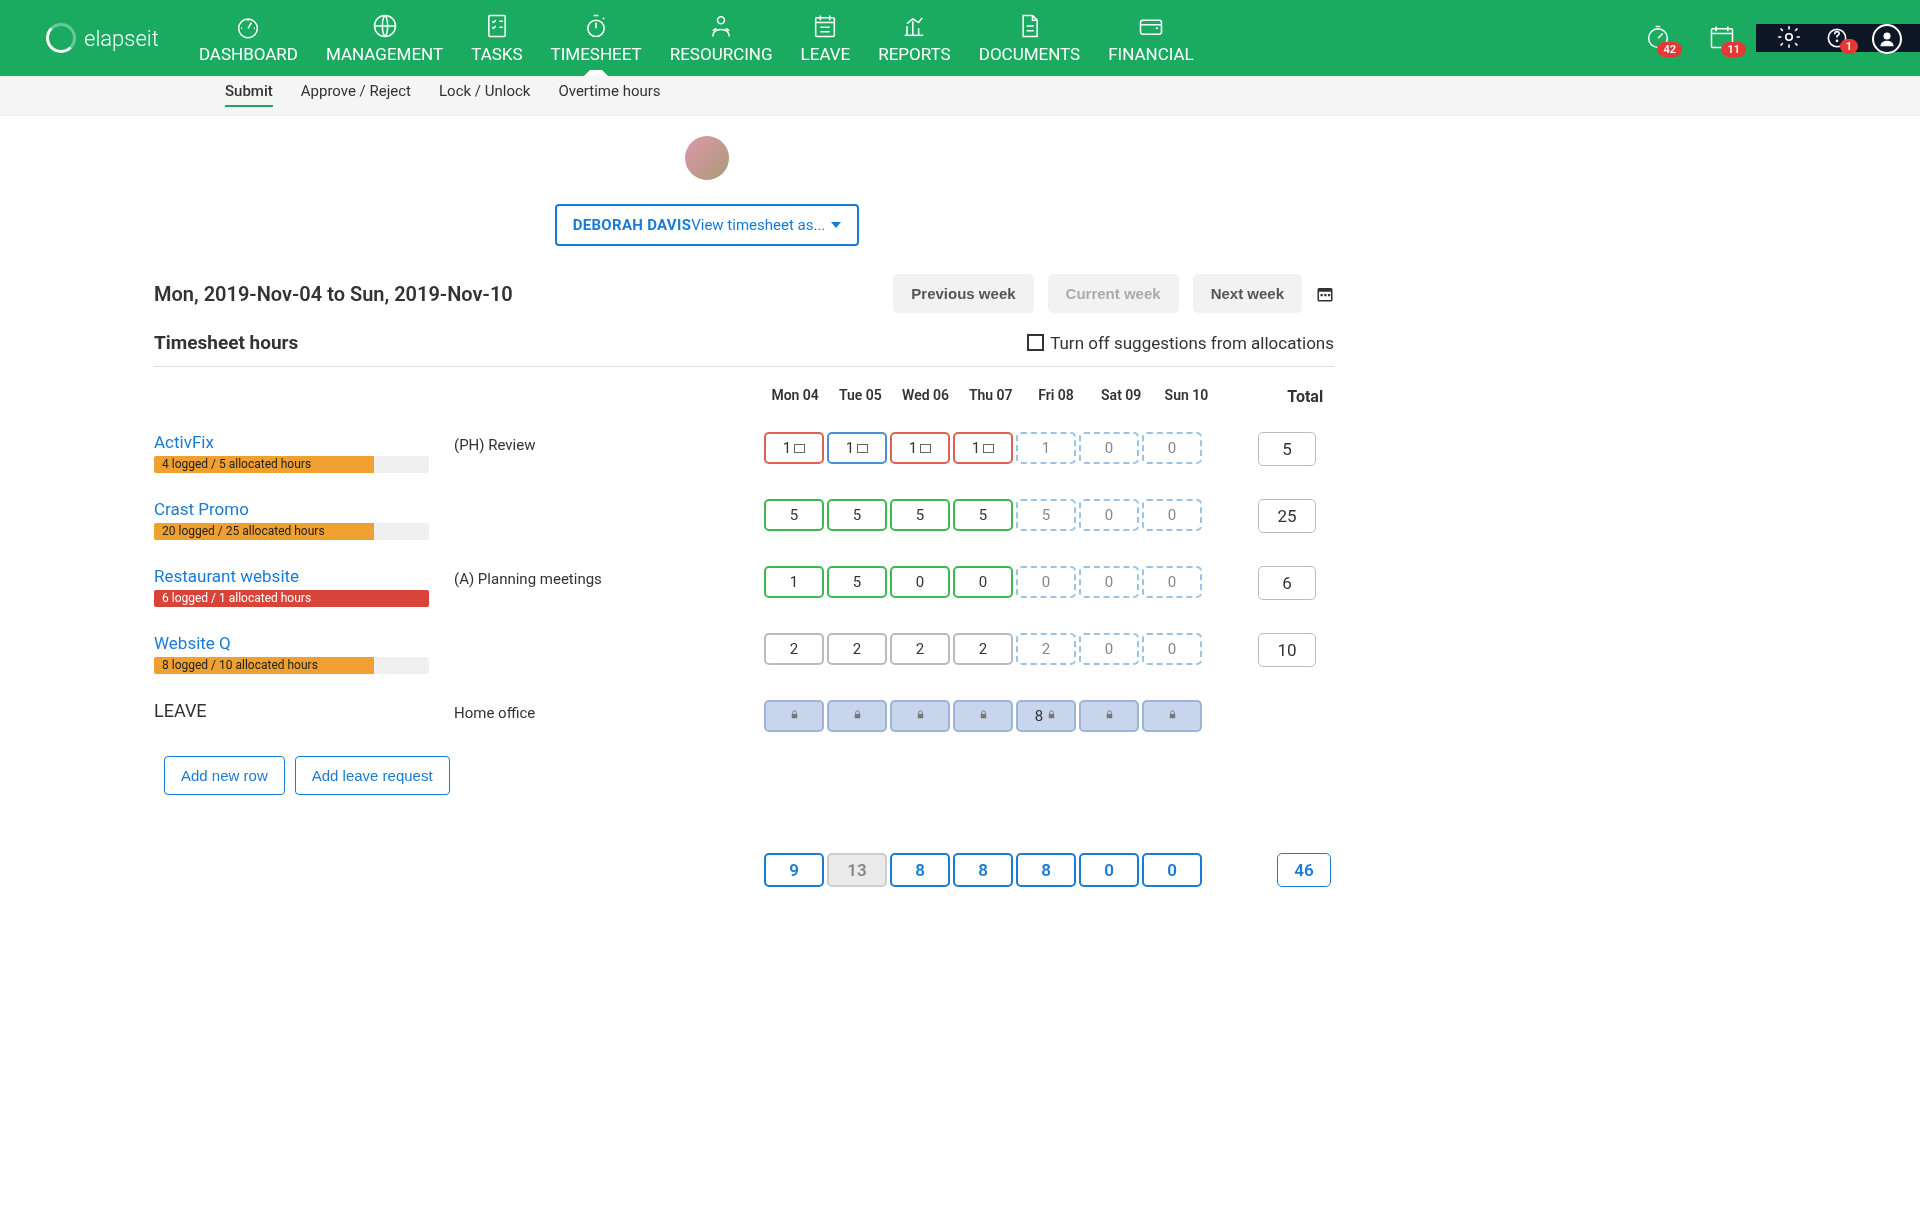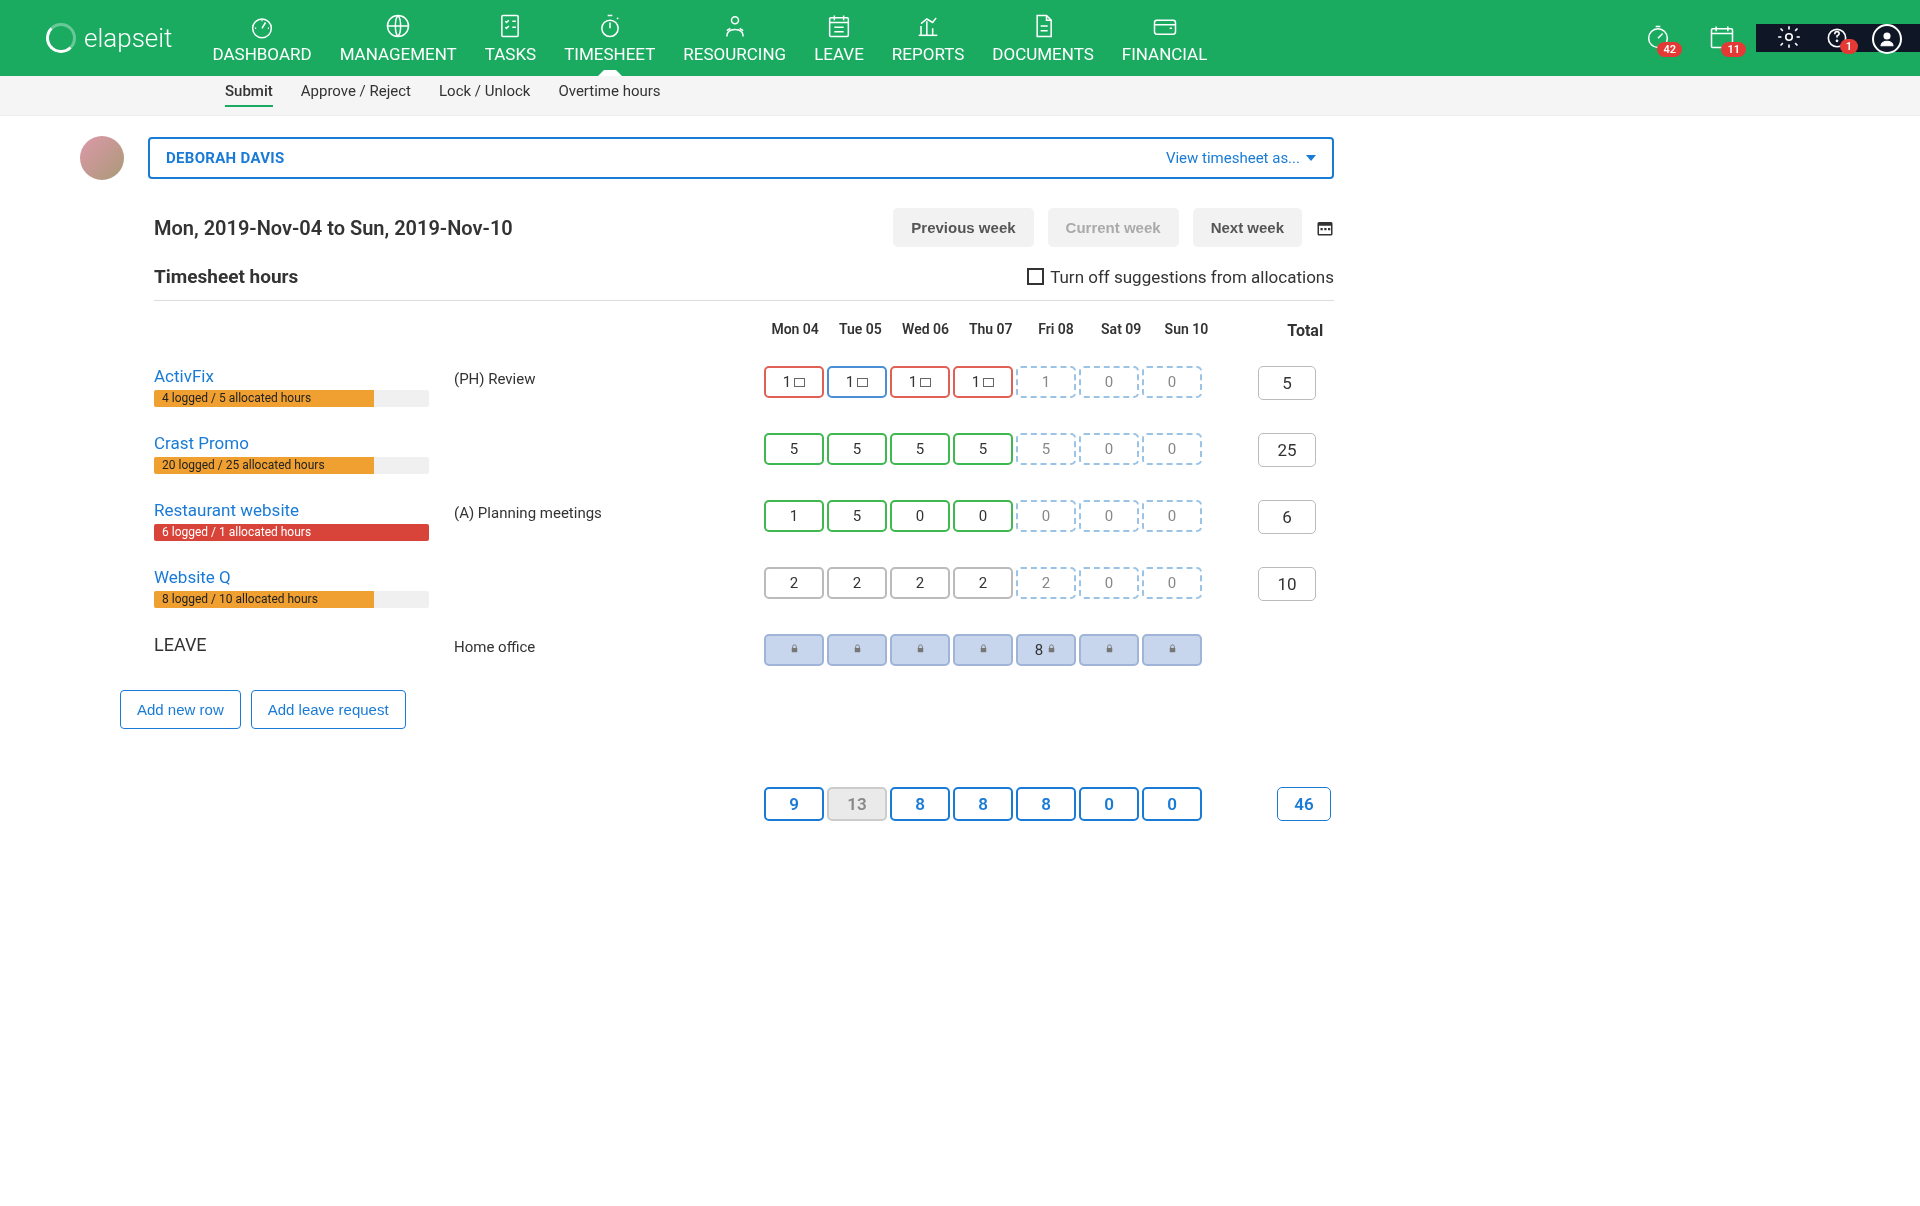--- a/index.html
+++ b/index.html
@@ -1,21 +1,21 @@
 <!DOCTYPE html>
 <html><head>
 <meta charset="utf-8">
 <style>
   * { box-sizing: border-box; margin: 0; padding: 0; }
   body { font-family: -apple-system, BlinkMacSystemFont, "Segoe UI", Roboto, sans-serif; background: #fff; color: #333; }
   
   
   .topnav { background: #1AAB61; display: flex; align-items: stretch; height: 76px; }
   .logo-wrap { display: flex; align-items: center; padding: 0 26px 0 46px; }
-  .logo { display: flex; align-items: center; color: #fff; font-size: 26px; font-weight: 300; justify-content: flex-end; }
+  .logo { display: flex; align-items: center; color: #fff; font-size: 22px; font-weight: 300; justify-content: flex-end; }
   .logo-icon { width: 30px; height: 30px; margin-right: 8px; border: 3px solid #fff; border-radius: 50%; border-top-color: rgba(255,255,255,.35); border-right-color: rgba(255,255,255,.35); position: relative; }
   .nav-items { display: flex; align-items: stretch; flex: 1; }
   .nav-item { display: flex; flex-direction: column; align-items: center; justify-content: center; padding: 0 14px; color: #fff; font-size: 17px; cursor: pointer; position: relative; }
   .nav-item .nav-icon { width: 28px; height: 28px; margin-bottom: 4px; display: flex; align-items: center; justify-content: center; }
   .nav-item .nav-icon svg { width: 28px; height: 28px; stroke: #fff; fill: none; stroke-width: 1.3; }
   .nav-item.active::after { content: ""; position: absolute; bottom: 0; left: 40%; right: 40%; height: 0; border-bottom: 6px solid #fff; border-left: 6px solid transparent; border-right: 6px solid transparent; }
   .nav-right { display: flex; align-items: center; }
   .nav-badge-area { display: flex; align-items: center; padding: 0 18px; gap: 34px; }
   .badge-icn { position: relative; width: 30px; height: 30px; cursor: pointer; color:#fff;}
   .badge-icn svg { width: 28px; height: 28px; stroke: #fff; fill: none; stroke-width: 1.3; }
@@ -27,21 +27,21 @@
   .avatar-circle { width: 30px; height: 30px; border: 2px solid #fff; border-radius: 50%; display:flex;align-items:center;justify-content:center; }
   .avatar-circle svg{ width:18px;height:18px; fill:#fff;}
   
   
   .subnav { background: #F5F5F5; display: flex; padding: 0 0 8px 225px; gap: 28px; height: 40px; align-items: stretch; border-bottom:1px solid #eee;}
   .subnav-item { display: flex; align-items: center; color: #333; font-size: 15px; cursor: pointer; border-bottom: 2px solid transparent; }
   .subnav-item.active { border-bottom-color: #1AAB61; font-weight:500;}
   
   
   .main { padding: 20px 46px 40px 80px; max-width: 1380px; }
-  .user-row { display: flex; align-items: center; gap: 24px; margin-bottom: 28px; }
+  .user-row { display: flex; align-items: center; gap: 24px; margin-bottom: 28px; flex-direction: column; }
   .user-photo { width: 44px; height: 44px; border-radius: 50%; background: linear-gradient(135deg,#d9a,#a97); flex-shrink:0;}
   .user-bar { flex: 1; border: 2px solid #1A7BD6; border-radius: 4px; padding: 10px 16px; display: flex; justify-content: space-between; align-items: center; }
   .user-name { color: #1A7BD6; font-weight: 700; font-size: 15px; letter-spacing: .3px; }
   .view-as { color: #1A7BD6; font-size: 15px; display:flex; align-items:center; gap:6px; cursor:pointer;}
   .view-as .caret { width:0;height:0;border-left:5px solid transparent;border-right:5px solid transparent;border-top:6px solid #1A7BD6;}
   
   .date-row { display: flex; justify-content: space-between; align-items: center; margin-left: 74px; margin-bottom: 18px; gap: 20px; }
   .date-range { font-size: 20px; font-weight: 600; color:#333;}
   .week-btns { display: flex; gap: 14px; align-items: center; }
   .week-btn { background: #F2F2F2; border: none; border-radius: 5px; padding: 11px 18px; font-size: 15px; font-weight:600; color:#555; cursor: pointer; }
@@ -76,21 +76,21 @@
   .cell.blue { border-color:#4A8FD6;}
   .cell.dashed { border-style:dashed; border-color:#9BC3E6; color:#888;}
   .cell .note-icn{width:11px;height:9px;border:1px solid #666;margin-left:3px;}
   .total-cell { width:58px; height:34px; margin-left:56px; border:1px solid #bbb; border-radius:5px; display:flex;align-items:center;justify-content:center;font-size:17px;}
   
   .leave-row .cell{ background:#C7D6ED; border-color:#9FB4D6;}
   .leave-row .cell .lock-icn svg{width:11px;height:13px;fill:#777;}
   
   .leave-title{font-size:18px; color:#333;}
   
-  .action-btns { display:flex; gap:10px; margin-top:24px; margin-left:40px;}
+  .action-btns { display:flex; gap:10px; margin-top:24px; margin-left:84px;}
   .outline-btn { border:1.5px solid #1A7BD6; background:#fff; color:#1A7BD6; border-radius:4px; padding:10px 16px; font-size:15px; cursor:pointer;}
   
   .totals-row { display:flex; margin-left:74px; margin-top:58px;}
   .totals-row .spacer{width:610px;flex-shrink:0;}
   .tcell{ width:60px;height:34px;margin-right:3px;border:2px solid #1A7BD6;border-radius:5px;display:flex;align-items:center;justify-content:center;color:#1A7BD6;font-size:17px;font-weight:600;}
   .tcell.grey{background:#EAEAEA;border-color:#ccc;color:#888;}
   .tcell.total{margin-left:72px;border-width:1.5px;}
 </style>
 </head>
 <body>

